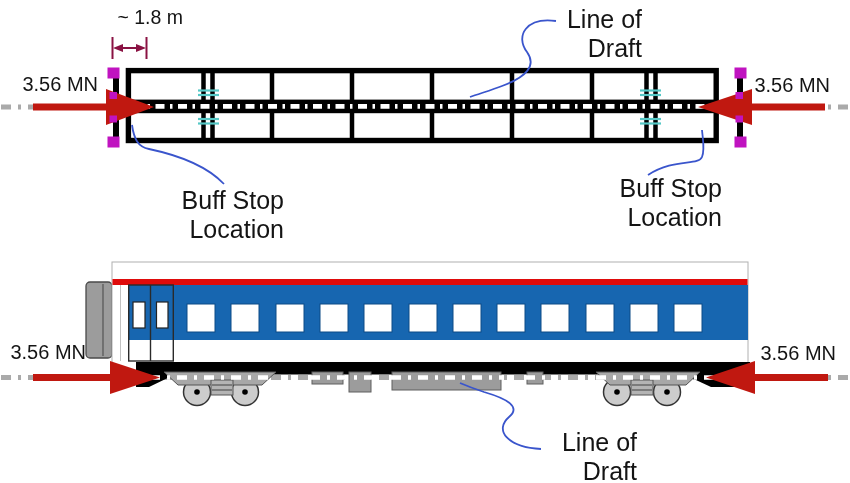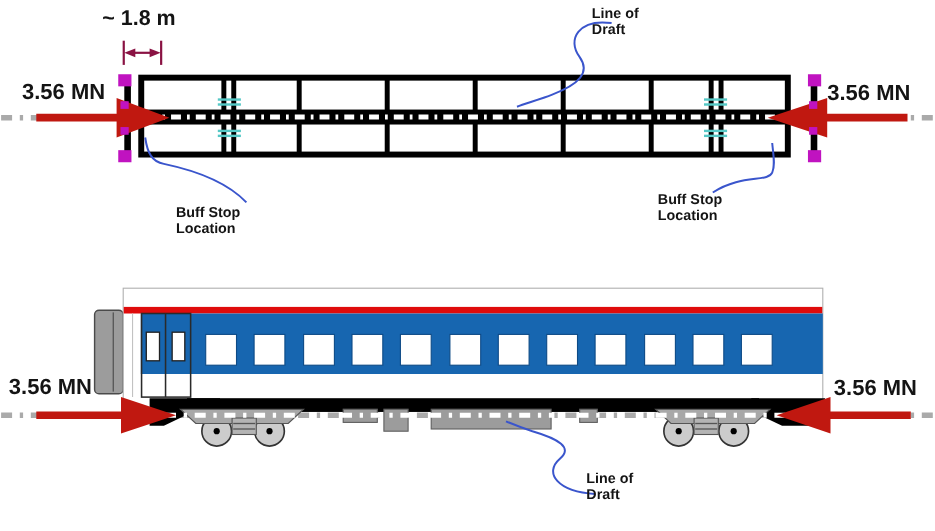--- a/index.html
+++ b/index.html
@@ -2,26 +2,26 @@
 <html><head>
 <meta charset="utf-8">
 <style>
   html,body{margin:0;padding:0;background:#fff;}
   .stage{
     position:relative;width:850px;height:483px;background:#ffffff;overflow:hidden;
     font-family:"Liberation Sans", sans-serif;
   }
   .stage svg{position:absolute;left:0;top:0;}
   .label{
-    position:absolute;color:#141414;text-align:left;
-    white-space:pre-line;line-height:1.15;font-weight:bold;
+    position:absolute;color:#141414;text-align:right;
+    white-space:pre-line;line-height:1.15;
   }
   .f-force{font-size:20px;}
   .f-dim{font-size:19.5px;}
-  .f-note{font-size:13px;}
+  .f-note{font-size:25px;}
 </style>
 </head>
 <body>
 
 <div class="stage">
 
   <svg width="850" height="483" viewBox="0 0 850 483">
     <defs>
       <marker id="leadArrow" markerUnits="userSpaceOnUse" markerWidth="26" markerHeight="14" refX="0" refY="0" orient="auto" markeroverflow="visible">
         <path d="M 0 0 L -12 -4.8 L -12 4.8 Z" fill="#3a55cc"></path>

